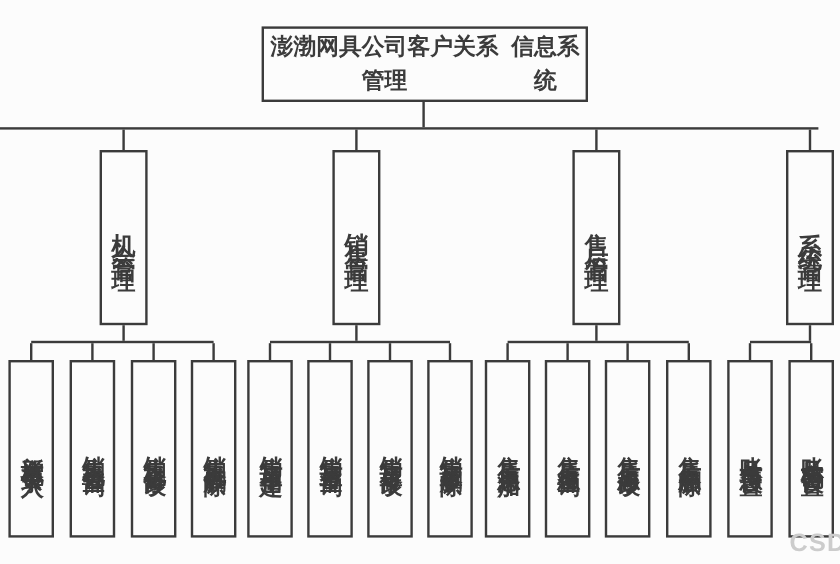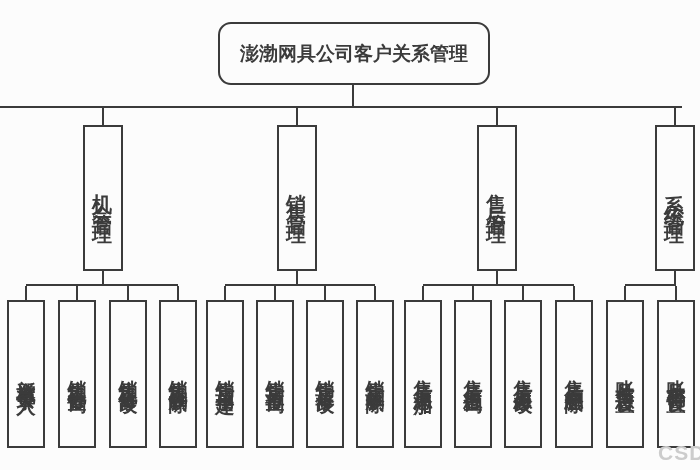--- a/index.html
+++ b/index.html
@@ -11,21 +11,20 @@
   }
   .box {
     position:absolute; box-sizing:border-box;
     border:2px solid #3b3b3b; background:#fcfcfc;
     display:flex; align-items:center; justify-content:center;
   }
   .root-box {
     left:218px; top:22px; width:272px; height:63px;
     font-size:19px; font-weight:600; text-align:center; line-height:1.45;
     flex-direction:row;
-    border-radius:13px;
   }
   .vtext {
     writing-mode:vertical-rl; text-orientation:upright;
     font-weight:600; white-space:nowrap;
   }
   .branch-box { top:125px; width:40px; height:146px; font-size:20px; letter-spacing:10px; }
   .leaf-box  { top:300px; width:38px; height:148px; font-size:19px; letter-spacing:3px; }
   .hline, .vline { position:absolute; background:#3b3b3b; }
   .hline { height:2px; }
   .vline { width:2px; }
@@ -34,20 +33,21 @@
     font-size:21px; letter-spacing:1px; color:#cccccc; font-weight:600;
   }
 </style>
 </head>
 <body>
 
 <div class="stage">
 
   <div class="box root-box">
     <div>澎渤网具公司客户关系管理</div>
+    <div>信息系统</div>
   </div>
 
   <div class="vline" style="left:352px; top:85px;  height:21px;"></div>
   <div class="hline" style="left:0;     top:106px; width:682px;"></div>
 
   <div class="vline" style="left:102px; top:108px; height:17px;"></div>
   <div class="vline" style="left:296px; top:108px; height:17px;"></div>
   <div class="vline" style="left:496px; top:108px; height:17px;"></div>
   <div class="vline" style="left:674px; top:108px; height:17px;"></div>
 

